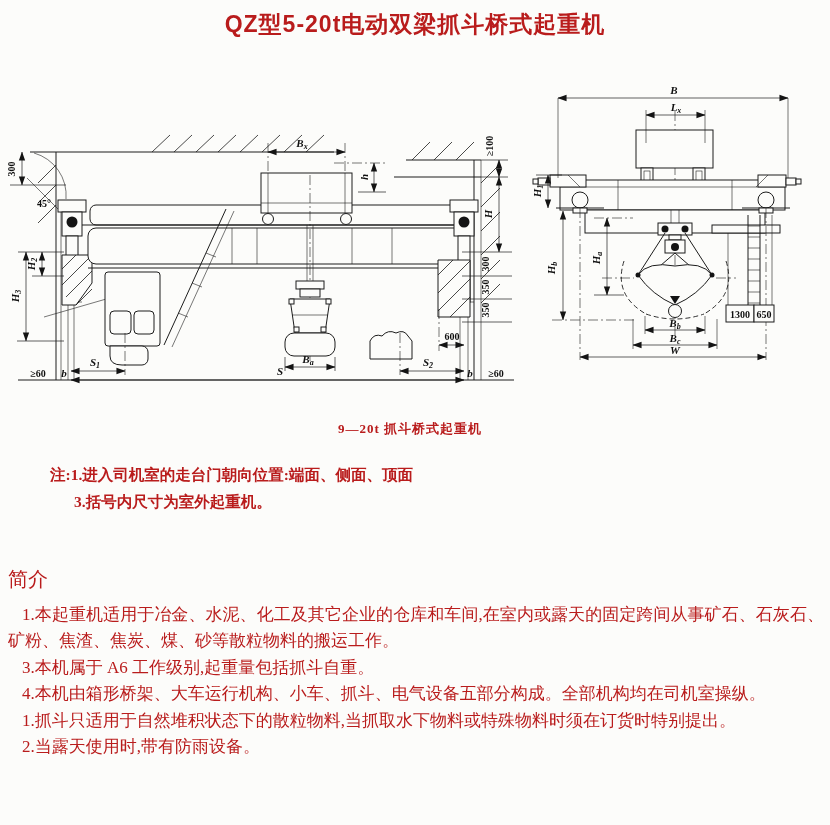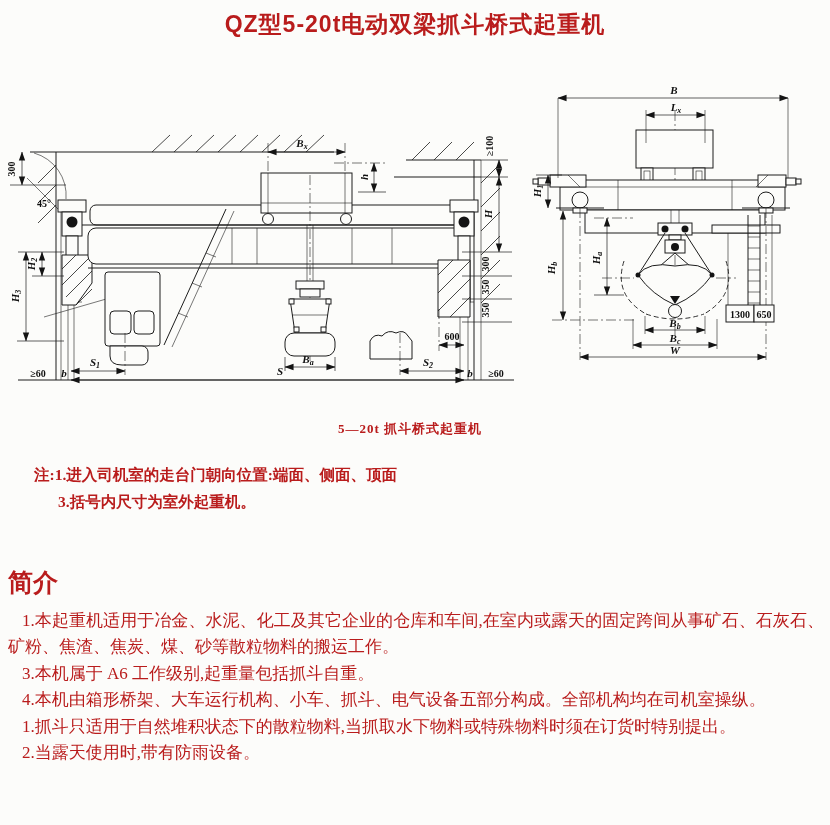--- a/index.html
+++ b/index.html
@@ -5,26 +5,26 @@
   html,body{margin:0;padding:0;background:#e8e8e8;}
   .page{position:relative;width:830px;height:825px;background:#fcfcfa;color:#b91c1c;
         font-family:"Liberation Serif","DejaVu Serif",serif;overflow:hidden;}
   .title{position:absolute;top:9px;left:0;width:100%;text-align:center;
          font-family:"Liberation Sans","DejaVu Sans",sans-serif;font-weight:bold;
          font-size:23px;letter-spacing:1px;}
   svg.fv{position:absolute;left:2px;top:83px;}
   svg.sv{position:absolute;left:528px;top:83px;}
   .caption{position:absolute;left:290px;top:420px;width:240px;text-align:center;
            font-size:13px;font-weight:bold;letter-spacing:1px;}
-  .notes{position:absolute;left:34px;top:461px;font-size:15.5px;font-weight:bold;line-height:27px;}
+  .notes{position:absolute;left:50px;top:461px;font-size:15.5px;font-weight:bold;line-height:27px;}
   .notes .row{white-space:nowrap;}
   .notes .row.ind{padding-left:24px;}
   .intro{position:absolute;left:8px;top:566px;width:816px;}
-  .intro h2{margin:0 0 9px 0;font-size:25px;
-            font-family:"Liberation Sans","DejaVu Sans",sans-serif;font-weight:bold;}
+  .intro h2{margin:0 0 9px 0;font-size:20px;
+            font-family:"Liberation Sans","DejaVu Sans",sans-serif;font-weight:normal;}
   .intro p{margin:0;font-size:17px;font-weight:normal;line-height:26.4px;text-indent:14px;
            text-align:justify;}
   
   .ln{stroke:#1c1c1c;stroke-width:1;fill:none;}
   .lt{stroke:#1c1c1c;stroke-width:.6;fill:none;}
   .wf{fill:#fcfcfa;stroke:#1c1c1c;stroke-width:1;}
   .bk{fill:#141414;stroke:none;}
   .cl{stroke:#1c1c1c;stroke-width:.6;fill:none;stroke-dasharray:10 3 2 3;}
   .dsh{stroke:#1c1c1c;stroke-width:.9;fill:none;stroke-dasharray:5 3;}
   .dim{stroke:#1c1c1c;stroke-width:.7;fill:none;}
@@ -315,21 +315,21 @@
     <text class="dt" transform="rotate(-90 13 108)" x="13" y="108" text-anchor="middle"><tspan>H</tspan><tspan class="sub" dy="2">1</tspan></text>
     <text class="dt" transform="rotate(-90 27 185)" x="27" y="185" text-anchor="middle"><tspan>H</tspan><tspan class="sub" dy="2">b</tspan></text>
     <text class="dt" transform="rotate(-90 72 175)" x="72" y="175" text-anchor="middle"><tspan>H</tspan><tspan class="sub" dy="2">a</tspan></text>
     <text class="dt" x="147" y="244" text-anchor="middle"><tspan>B</tspan><tspan class="sub" dy="2">b</tspan></text>
     <text class="dt" x="147" y="259" text-anchor="middle"><tspan>B</tspan><tspan class="sub" dy="2">c</tspan></text>
     <text class="dt" x="147" y="271" text-anchor="middle">W</text>
     <text class="dn" x="212" y="235" text-anchor="middle">1300</text>
     <text class="dn" x="236" y="235" text-anchor="middle">650</text>
   </svg>
 
-  <div class="caption">5—20t 抓斗桥式起重机</div>
+  <div class="caption">9—20t 抓斗桥式起重机</div>
 
   <div class="notes">
     <div class="row"><span>注:</span><span>1.进入司机室的走台门朝向位置:端面、侧面、顶面</span></div>
     <div class="row ind"><span>3.括号内尺寸为室外起重机。</span></div>
   </div>
 
   <div class="intro">
     <h2>简介</h2>
     <p>1.本起重机适用于冶金、水泥、化工及其它企业的仓库和车间,在室内或露天的固定跨间从事矿石、石灰石、矿粉、焦渣、焦炭、煤、砂等散粒物料的搬运工作。</p>
     <p>3.本机属于 A6 工作级别,起重量包括抓斗自重。</p>

